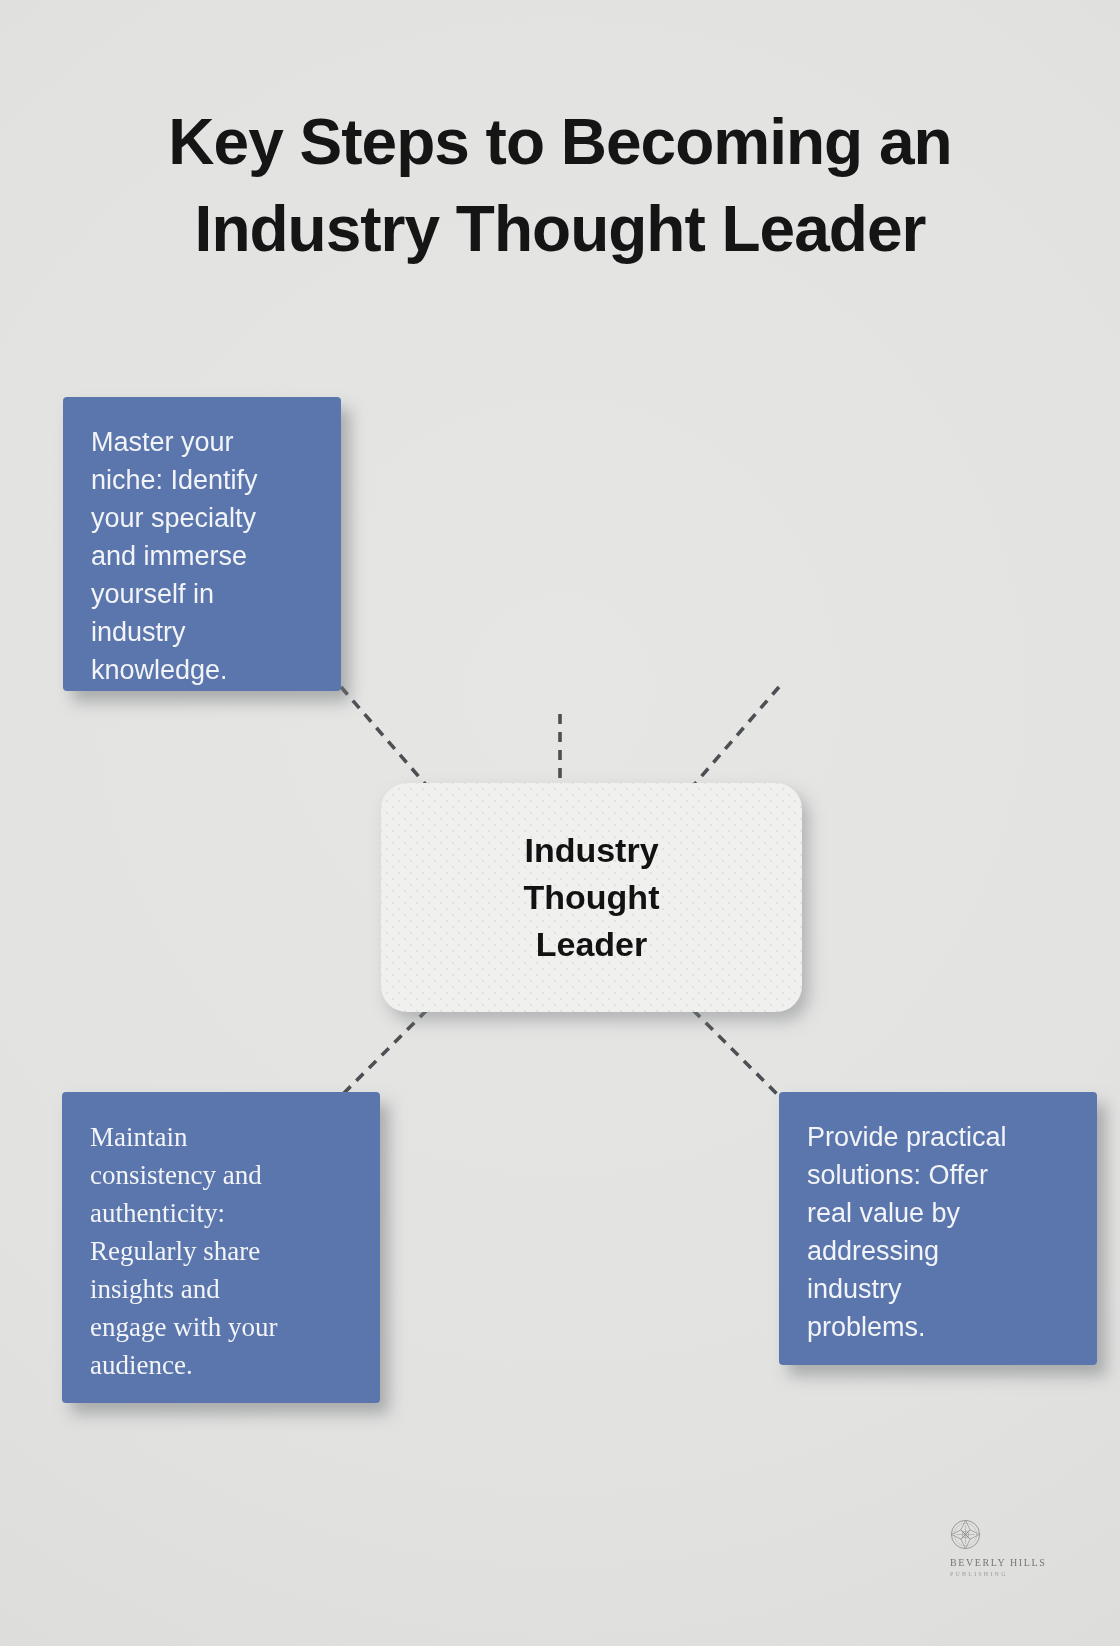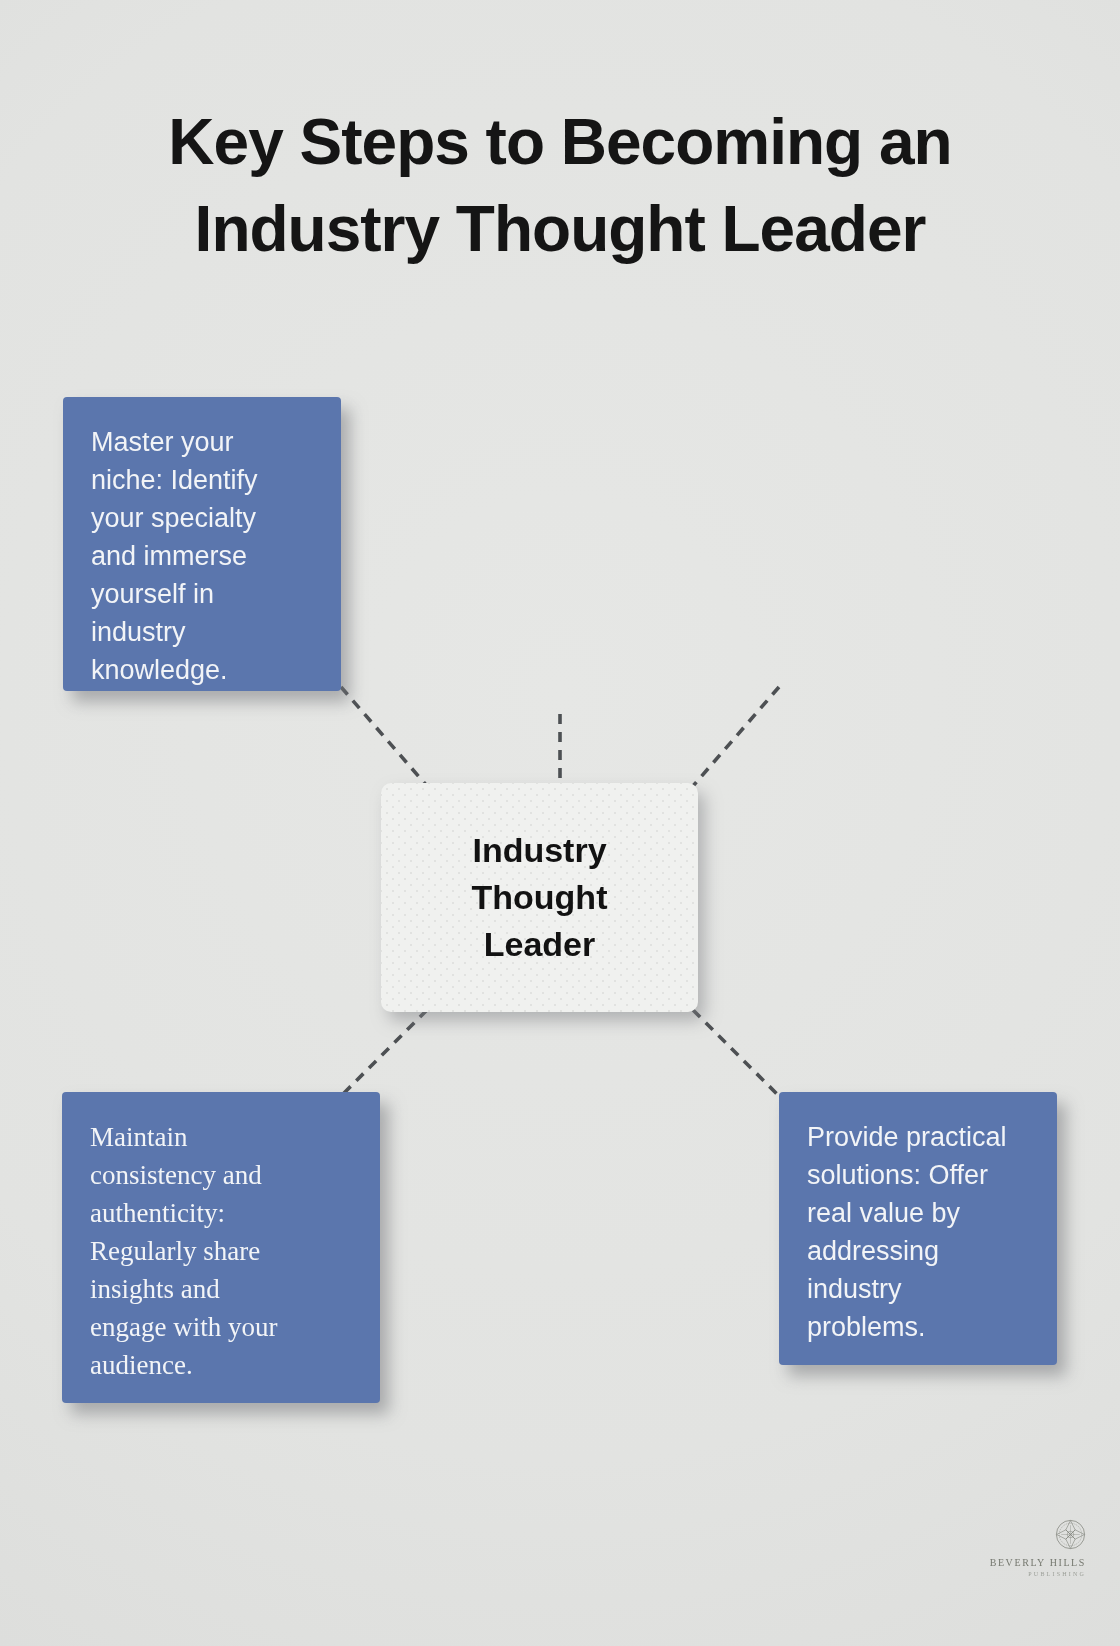--- a/index.html
+++ b/index.html
@@ -56,26 +56,26 @@
     display:block;
     width:208px;
     font-size:27px;
     line-height:38px;
     color:#f2f4f7;
   }
   .node-1{left:63px;  top:397px;  width:278px; height:294px;}
   .node-2{left:421px; top:397px;  width:277px; height:315px;}
   .node-3{left:779px; top:397px;  width:278px; height:294px;}
   .node-4{left:62px;  top:1092px; width:318px; height:311px;font-family:Liberation Serif, serif;}
-  .node-5{left:779px; top:1092px; width:278px; height:273px;}
+  .node-5{left:779px; top:1092px; width:318px; height:273px;}
   .center-card{
     position:absolute;
     left:381px; top:783px;
-    width:317px; height:229px;
-    border-radius:10px;
+    width:421px; height:229px;
+    border-radius:26px;
     background-color:#f0f1ef;
     background-image:
       radial-gradient(#e1e2e0 1px, rgba(225,226,224,0) 1.4px),
       radial-gradient(#e1e2e0 1px, rgba(225,226,224,0) 1.4px);
     background-size:12px 12px;
     background-position:0 0, 6px 6px;
     box-shadow:7px 9px 16px rgba(128,130,133,0.5);
     display:flex;
     align-items:center;
     justify-content:center;
@@ -87,21 +87,21 @@
     font-size:34px;
     line-height:47px;
     font-weight:700;
     color:#121212;
   }
   .brand{
     position:absolute;
     left:950px;
     top:1519px;
     width:136px;
-    text-align:right;
+    text-align:left;
     color:#787b74;
   }
   .brand-mark{
     width:31px;height:31px;
     display:inline-block;
   }
   .brand-mark svg{width:31px;height:31px;stroke:#84877f;fill:none;}
   .brand-name{
     margin-top:3px;
     font-family:"Liberation Serif", serif;

